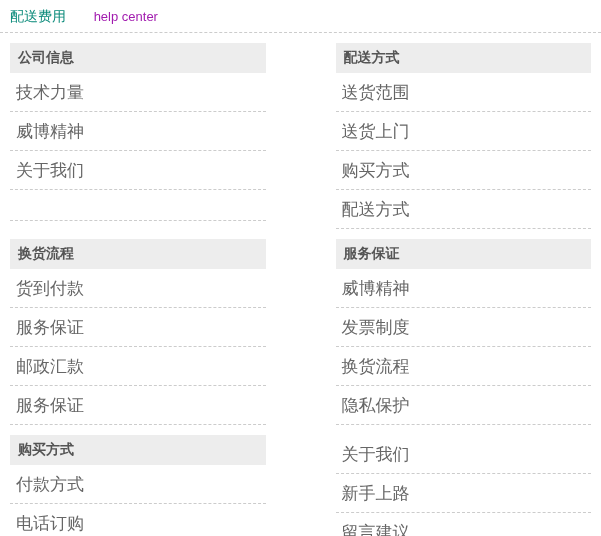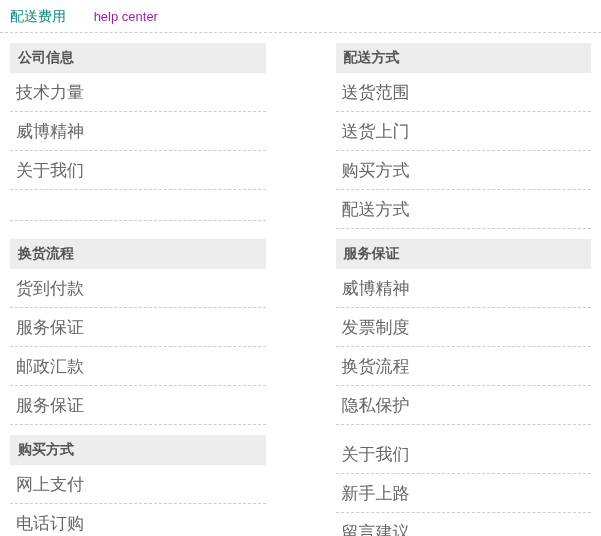--- a/index.html
+++ b/index.html
@@ -101,21 +101,21 @@
         <div class="section-title">服务保证</div>
         <div class="item">威博精神</div>
         <div class="item">发票制度</div>
         <div class="item">换货流程</div>
         <div class="item">隐私保护</div>
       </div>
     </div>
     <div class="row">
       <div class="col left">
         <div class="section-title">购买方式</div>
-        <div class="item">网上支付</div>
+        <div class="item">付款方式</div>
         <div class="item">电话订购</div>
         <div class="item">邮件订购</div>
         <div class="item">短信订购</div>
       </div>
       <div class="col right">
         <div class="item">关于我们</div>
         <div class="item">新手上路</div>
         <div class="item">留言建议</div>
       </div>
     </div>

